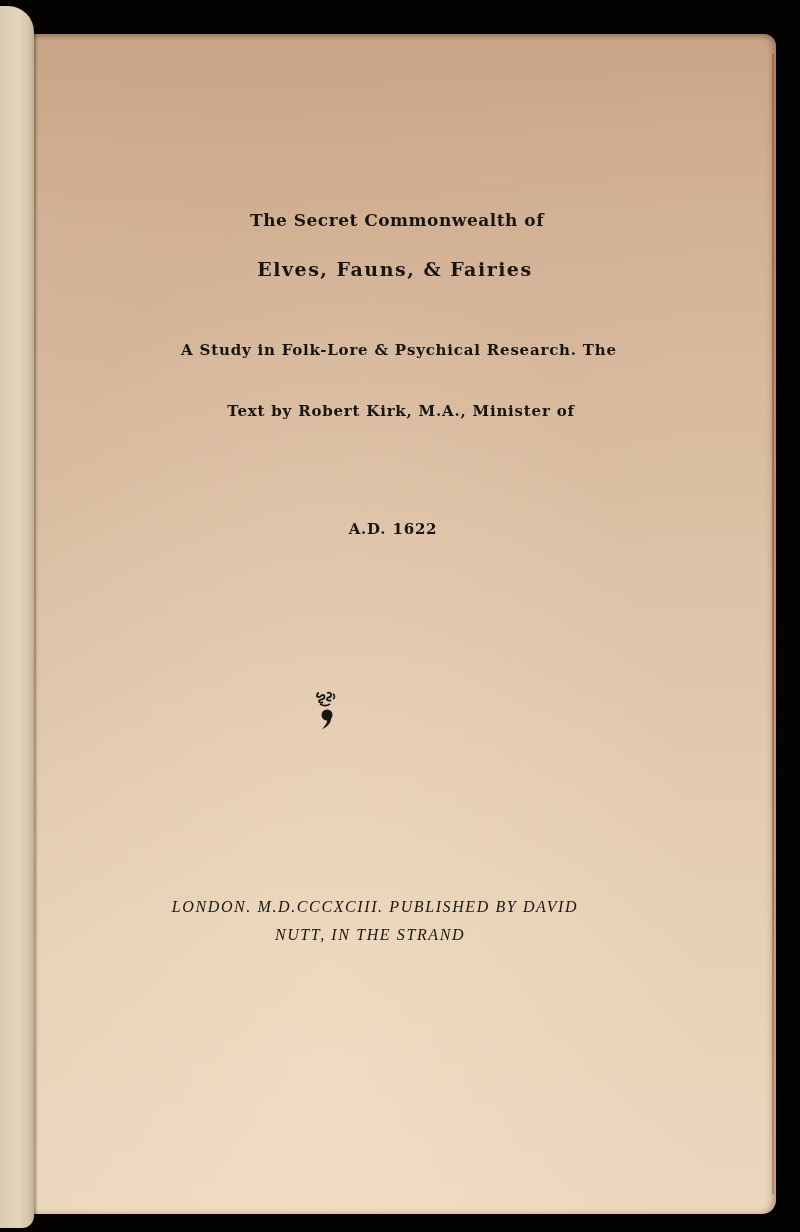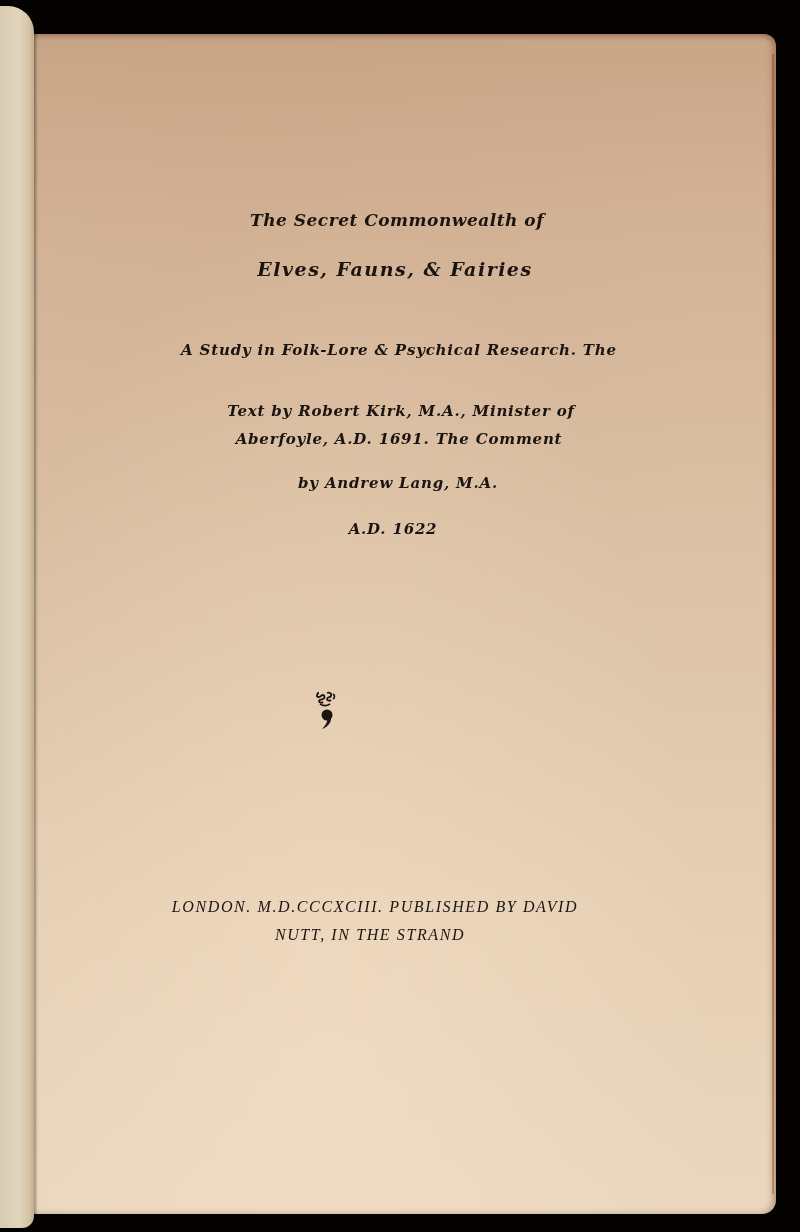--- a/index.html
+++ b/index.html
@@ -51,21 +51,20 @@
       bottom: 20px;
       width: 2px;
       background: linear-gradient(180deg, rgba(140,70,40,0.5), rgba(160,80,45,0.7), rgba(140,70,40,0.4));
     }
     .text-block {
       position: absolute;
       left: 0;
       width: 100%;
       text-align: center;
       color: #1a1410;
-      font-style: italic;
     }
     .blackletter {
       font-family: "DejaVu Serif", serif;
       font-weight: bold;
       letter-spacing: 0.5px;
     }
     .subtitle {
       top: 176px;
       left: -6px;
       font-size: 17px;
@@ -109,22 +108,20 @@
 
 <div class="scene">
   <div class="left-leaf"></div>
 
   <div class="page">
     <div class="text-block blackletter subtitle">The Secret Commonwealth of</div>
     <div class="text-block blackletter title">Elves, Fauns, &amp; Fairies</div>
 
     <div class="text-block blackletter desc-line d1">A Study in Folk-Lore &amp; Psychical Research.  The</div>
     <div class="text-block blackletter desc-line d2">Text by Robert Kirk, M.A., Minister of</div>
-    <div class="text-block blackletter desc-line d3">Aberfoyle, A.D. 1691.  The Comment</div>
-    <div class="text-block blackletter desc-line d4">by Andrew Lang, M.A.</div>
     <div class="text-block blackletter desc-line d5">A.D. 1622</div>
 
     <div class="ornament">
       <svg width="24" height="42" viewBox="0 0 24 42">
         <path d="M5 3 C3 3 2 6 4 7 C6 8 7 5 9 5 C11 5 11 8 9 9 C7 10 5 9 5 11 C5 13 8 13 9 12" fill="none" stroke="#1a1410" stroke-width="1.8"></path>
         <path d="M13 3 C15 2 18 3 17 6 C16 8 13 7 13 9 C13 11 16 11 17 10" fill="none" stroke="#1a1410" stroke-width="1.8"></path>
         <path d="M19 4 C21 5 21 8 19 9" fill="none" stroke="#1a1410" stroke-width="1.6"></path>
         <path d="M6 14 C9 16 13 16 16 14" fill="none" stroke="#1a1410" stroke-width="1.6"></path>
         <circle cx="13" cy="25" r="5.5" fill="#1a1410"></circle>
         <path d="M17 26 C18 32 14 37 8 39 C12 35 14 31 13 28 Z" fill="#1a1410"></path>

